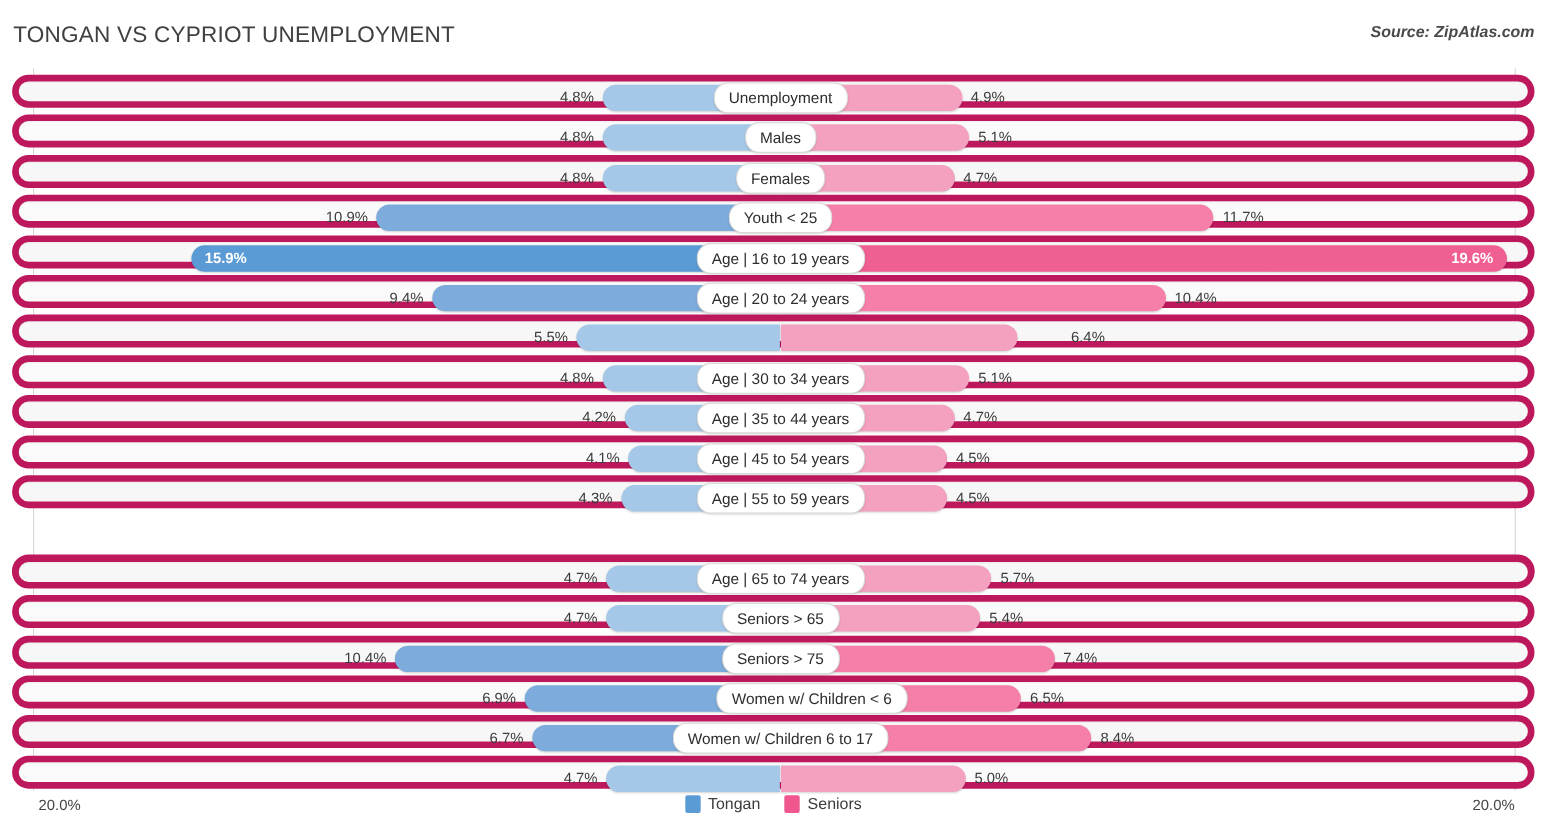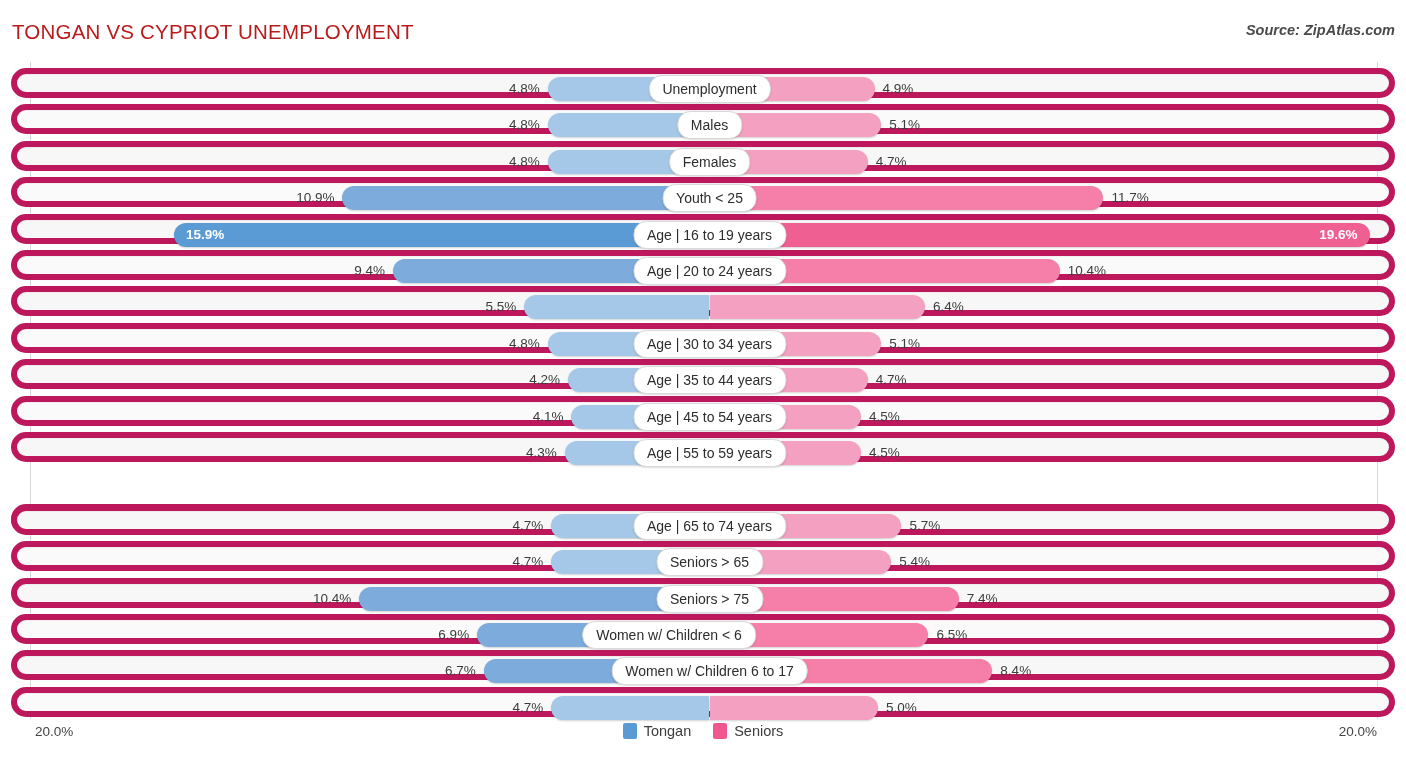--- a/index.html
+++ b/index.html
@@ -22,21 +22,21 @@
     top: 0; left: 0; right: 0;
     height: 62px;
   }
   .chart-title {
     position: absolute;
     left: 12px;
     top: 20px;
     font-size: 20.5px;
     font-weight: 400;
     letter-spacing: 0.2px;
-    color: #b91c1c;
+    color: #404040;
     white-space: nowrap;
   }
   .source {
     position: absolute;
     right: 11px;
     top: 22px;
     font-size: 14.5px;
     font-style: italic;
     font-weight: bold;
     color: #4a4a4a;
@@ -217,21 +217,21 @@
         <div class="bar left" style="left: 375.955px; width: 316.545px; background: rgb(124, 171, 220);"></div>
         <div class="bar right" style="left: 692.5px; width: 350.22px; background: rgb(245, 127, 168);"></div>
         <div class="val outside-left" style="left: 255.955px; width: 112px;">9.4%</div>
         <div class="val outside-right" style="left: 1050.72px; width: 112px;">10.4%</div>
         <div class="pill" style="left: 692.5px;">Age | 20 to 24 years</div>
       </div>
       <div class="row" style="top: 224.4px;">
         <div class="bar left" style="left: 507.288px; width: 185.212px; background: rgb(166, 200, 232);"></div>
         <div class="bar right" style="left: 692.5px; width: 215.52px; background: rgb(244, 160, 192);"></div>
         <div class="val outside-left" style="left: 387.288px; width: 112px;">5.5%</div>
-        <div class="val outside-right" style="left: 916.02px; width: 112px;">6.4%</div>
+        <div class="val outside-right" style="left: 916.02px; width: 112px; text-align: center;">6.4%</div>
       </div>
       <div class="row alt" style="top: 260.8px;">
         <div class="bar left" style="left: 530.86px; width: 161.64px; background: rgb(166, 200, 232);"></div>
         <div class="bar right" style="left: 692.5px; width: 171.742px; background: rgb(244, 160, 192);"></div>
         <div class="val outside-left" style="left: 410.86px; width: 112px;">4.8%</div>
         <div class="val outside-right" style="left: 872.242px; width: 112px;">5.1%</div>
         <div class="pill" style="left: 692.5px;">Age | 30 to 34 years</div>
       </div>
       <div class="row" style="top: 297.2px;">
         <div class="bar left" style="left: 551.065px; width: 141.435px; background: rgb(166, 200, 232);"></div>
@@ -279,21 +279,21 @@
         <div class="bar right" style="left: 692.5px; width: 249.195px; background: rgb(245, 127, 168);"></div>
         <div class="val outside-left" style="left: 222.28px; width: 112px;">10.4%</div>
         <div class="val outside-right" style="left: 949.695px; width: 112px;">7.4%</div>
         <div class="pill" style="left: 692.5px;">Seniors &gt; 75</div>
       </div>
       <div class="row alt" style="top: 552px;">
         <div class="bar left" style="left: 460.142px; width: 232.357px; background: rgb(124, 171, 220);"></div>
         <div class="bar right" style="left: 692.5px; width: 218.887px; background: rgb(245, 127, 168);"></div>
         <div class="val outside-left" style="left: 340.142px; width: 112px;">6.9%</div>
         <div class="val outside-right" style="left: 919.388px; width: 112px;">6.5%</div>
-        <div class="pill" style="left: 652px;">Women w/ Children &lt; 6</div>
+        <div class="pill" style="left: 721px;">Women w/ Children &lt; 6</div>
       </div>
       <div class="row" style="top: 588.4px;">
         <div class="bar left" style="left: 466.877px; width: 225.622px; background: rgb(124, 171, 220);"></div>
         <div class="bar right" style="left: 692.5px; width: 282.87px; background: rgb(245, 127, 168);"></div>
         <div class="val outside-left" style="left: 346.877px; width: 112px;">6.7%</div>
         <div class="val outside-right" style="left: 983.37px; width: 112px;">8.4%</div>
         <div class="pill" style="left: 692.5px;">Women w/ Children 6 to 17</div>
       </div>
       <div class="row alt" style="top: 624.8px;">
         <div class="bar left" style="left: 534.227px; width: 158.272px; background: rgb(166, 200, 232);"></div>

